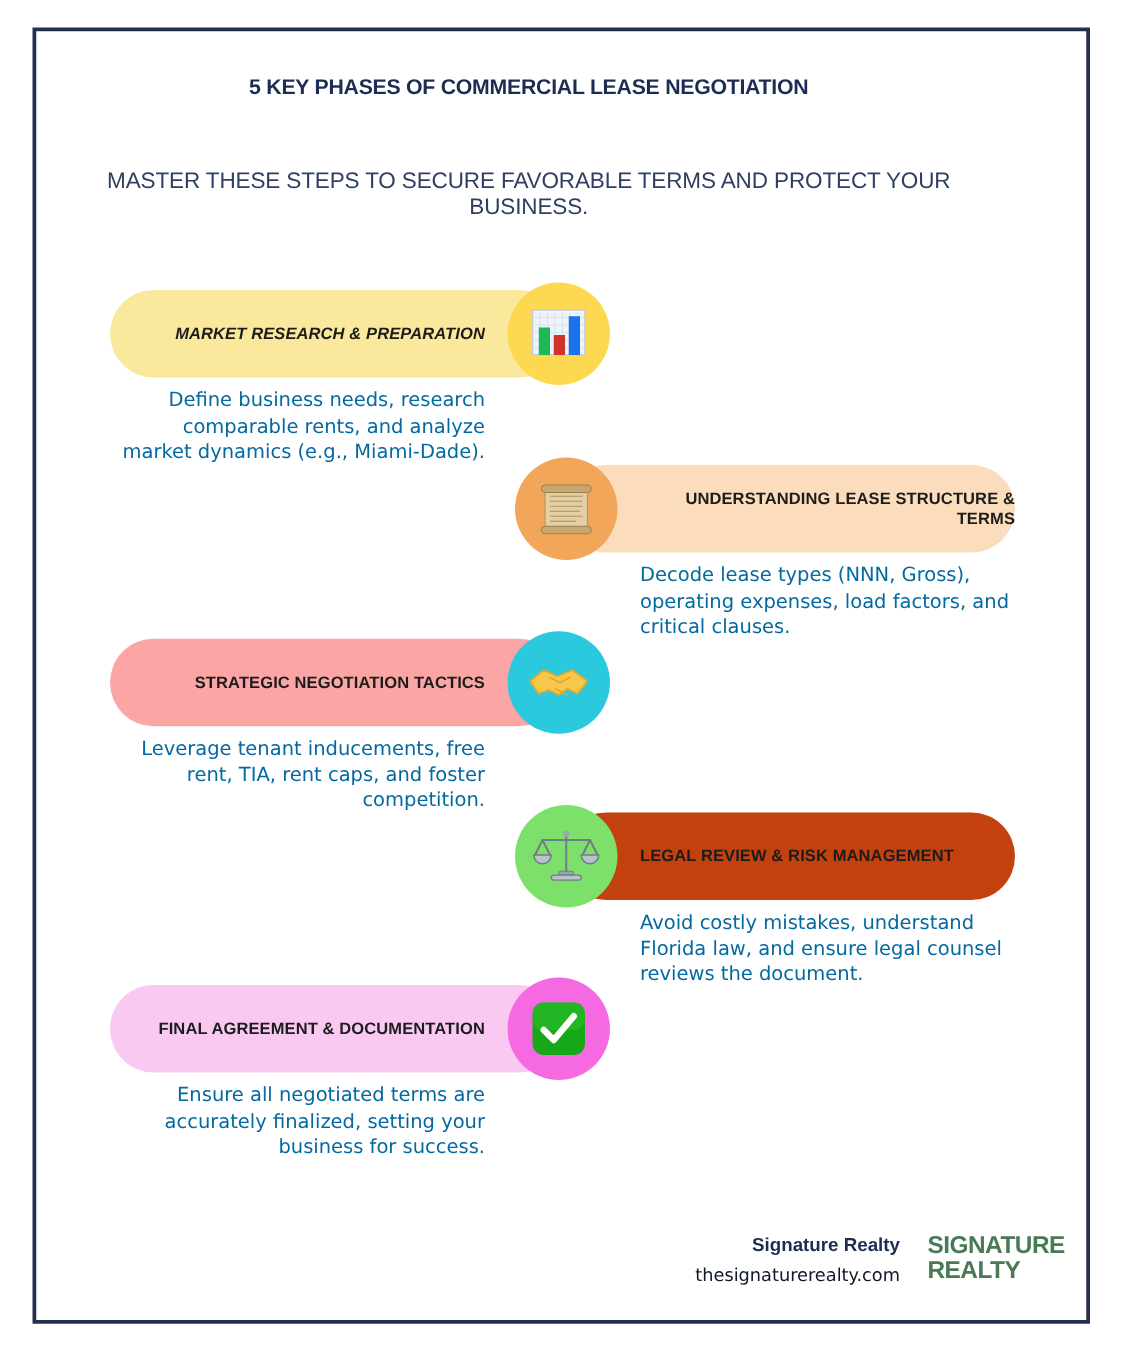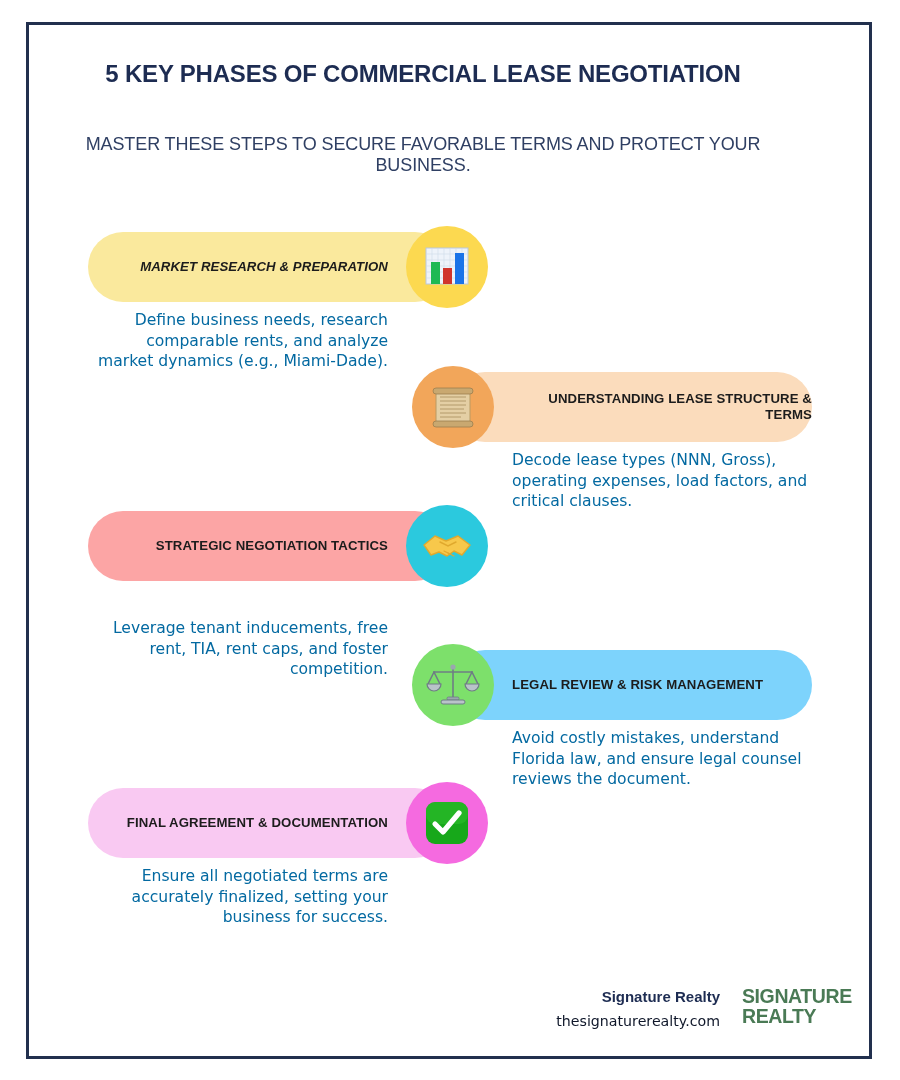--- a/index.html
+++ b/index.html
@@ -32,21 +32,21 @@
 
   
   #header-title {
     position: absolute;
     left: 60px;
     top: 60px;
     width: 726px;
     text-align: center;
     font-family: "Liberation Sans", sans-serif;
     font-weight: bold;
-    font-size: 24px;
+    font-size: 17px;
     letter-spacing: -0.2px;
     color: #1d2c52;
   }
 
   #header-subtitle {
     position: absolute;
     left: 60px;
     top: 134px;
     width: 726px;
     text-align: center;
@@ -224,25 +224,25 @@
       <span class="pill-label">STRATEGIC NEGOTIATION TACTICS</span>
     </div>
     <div class="circle at-left" style="background:#2BC9DE;">
       <svg width="54" height="54" viewBox="0 0 54 54">
         <path d="M4 26 L15 17 L26 22 L38 17 L50 26 L42 36 L34 32 L27 37 L19 33 L11 36 Z" fill="#f7c84b" stroke="#e0a92e" stroke-width="1.4" stroke-linejoin="round"></path>
         <path d="M20 23 L28 27 L36 23" fill="none" stroke="#e0a92e" stroke-width="1.4" stroke-linecap="round"></path>
         <path d="M24 32 L30 35" fill="none" stroke="#e0a92e" stroke-width="1.2" stroke-linecap="round"></path>
         <path d="M28 34 L34 37" fill="none" stroke="#e0a92e" stroke-width="1.2" stroke-linecap="round"></path>
       </svg>
     </div>
-    <div class="desc align-right" style="top:78px;margin-top:29px;">Leverage tenant inducements, free rent, TIA, rent caps, and foster competition.</div>
+    <div class="desc align-right" style="top:78px;">Leverage tenant inducements, free rent, TIA, rent caps, and foster competition.</div>
   </div>
 
   <div class="phase" style="left:0; top:650px;">
-    <div class="pill right" style="background:#7dd3fc;">
+    <div class="pill right" style="background:#c2410c;">
       <span class="pill-label">LEGAL REVIEW &amp; RISK MANAGEMENT</span>
     </div>
     <div class="circle at-right" style="background:#7DE06B;">
       <svg width="56" height="56" viewBox="0 0 56 56">
         <g stroke="#6f7d85" stroke-width="1.6" fill="none" stroke-linecap="round">
           <line x1="28" y1="10" x2="28" y2="42"></line>
           <line x1="9" y1="15" x2="47" y2="15"></line>
           <line x1="9" y1="15" x2="3" y2="27"></line>
             <line x1="9" y1="15" x2="15" y2="27"></line>
           <line x1="47" y1="15" x2="41" y2="27"></line>

